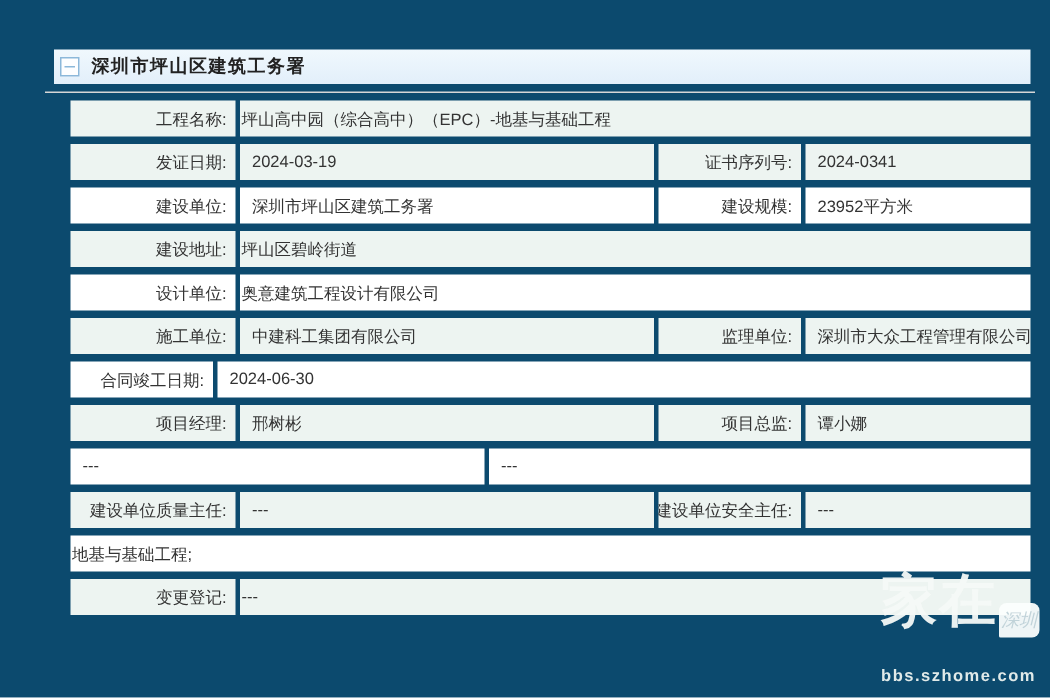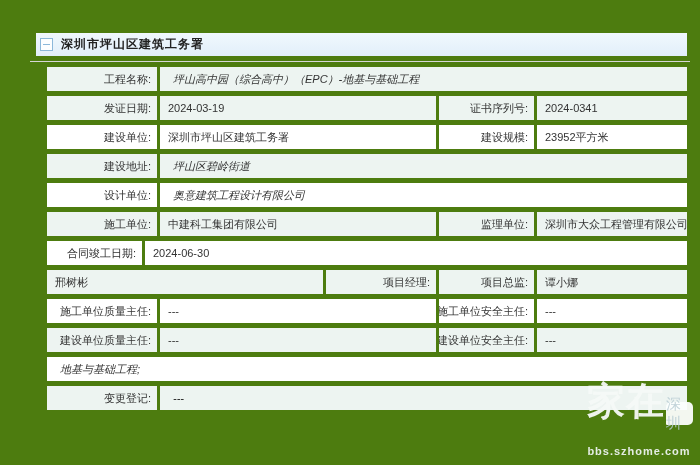--- a/index.html
+++ b/index.html
@@ -1,17 +1,17 @@
 <!DOCTYPE html>
 <html><head>
 <meta charset="utf-8">
 <style>
   html,body{margin:0;padding:0;background:#ffffff;}
   #screen{
-    position:relative;width:700px;height:465px;background:#4d7c0f;
+    position:relative;width:700px;height:465px;background:#0c4a6e;
     font-family:"Liberation Sans","DejaVu Sans",sans-serif;overflow:hidden;
   }
   
   .hdr{
     position:absolute;left:36px;top:33px;width:651px;height:23px;
     background:linear-gradient(#f0f8fd,#e2effa);
     display:flex;align-items:center;gap:8px;padding-left:4px;box-sizing:border-box;
   }
   .hdr .box-icon{
     width:11px;height:11px;border:1px solid #8cb8da;background:#fdfeff;
@@ -22,37 +22,37 @@
   }
   .hdr .title{font-size:12px;font-weight:bold;color:#222;letter-spacing:1px;}
   .divider{
     position:absolute;left:30px;top:61px;width:660px;height:1px;background:#d6d6d6;
   }
   
   .tbl{position:absolute;left:47px;top:67px;width:640px;}
   .row{display:flex;gap:3px;height:24px;margin-bottom:5px;font-size:11px;color:#333;}
   .cell{display:flex;align-items:center;box-sizing:border-box;overflow:hidden;white-space:nowrap;}
   .lbl{width:110px;justify-content:flex-end;padding-right:6px;color:#333;flex:0 0 auto;}
-  .val{flex:1 1 auto;padding-left:13px;font-style:italic;}
+  .val{flex:1 1 auto;padding-left:1px;}
   .val-l{width:276px;flex:0 0 auto;padding-left:8px;}
   .lbl-r{width:95px;justify-content:flex-end;padding-right:6px;flex:0 0 auto;}
   .val-r{flex:1 1 auto;padding-left:8px;}
   .g .cell{background:#edf4f1;}
   .w .cell{background:#ffffff;}
   
   .wm{position:absolute;right:5px;bottom:8px;width:110px;height:75px;pointer-events:none;}
   .wm .brand{
     position:absolute;left:2px;top:0px;font-size:38px;font-weight:bold;line-height:1;
     color:rgba(245,249,247,0.95);letter-spacing:1px;
   }
   .wm .bubble{
     position:absolute;right:2px;top:20px;width:27px;height:23px;border-radius:5px 5px 5px 1px;
     background:rgba(252,254,253,0.95);display:flex;align-items:center;justify-content:center;
   }
-  .wm .bubble span{font-size:15px;color:rgba(185,205,212,0.85);letter-spacing:0px;}
+  .wm .bubble span{font-size:12px;color:rgba(185,205,212,0.85);letter-spacing:0px;font-style:italic;}
   .wm .url{
     position:absolute;left:0px;bottom:0px;width:108px;text-align:center;
     font-size:11px;font-weight:bold;color:rgba(236,242,239,0.95);letter-spacing:1px;
   }
 </style>
 </head>
 <body>
 
 <div id="screen">
 
@@ -100,30 +100,28 @@
       <div class="cell lbl-r">监理单位:</div>
       <div class="cell val-r">深圳市大众工程管理有限公司</div>
     </div>
 
     <div class="row w">
       <div class="cell lbl-r">合同竣工日期:</div>
       <div class="cell val-r">2024-06-30</div>
     </div>
 
     <div class="row g">
+      <div class="cell lbl">项目经理:</div>
       <div class="cell val-l">邢树彬</div>
-      <div class="cell lbl">项目经理:</div>
       <div class="cell lbl-r">项目总监:</div>
       <div class="cell val-r">谭小娜</div>
     </div>
 
     <div class="row w">
-      <div class="cell lbl">施工单位质量主任:</div>
       <div class="cell val-l">---</div>
-      <div class="cell lbl-r">施工单位安全主任:</div>
       <div class="cell val-r">---</div>
     </div>
 
     <div class="row g">
       <div class="cell lbl">建设单位质量主任:</div>
       <div class="cell val-l">---</div>
       <div class="cell lbl-r">建设单位安全主任:</div>
       <div class="cell val-r">---</div>
     </div>
 

